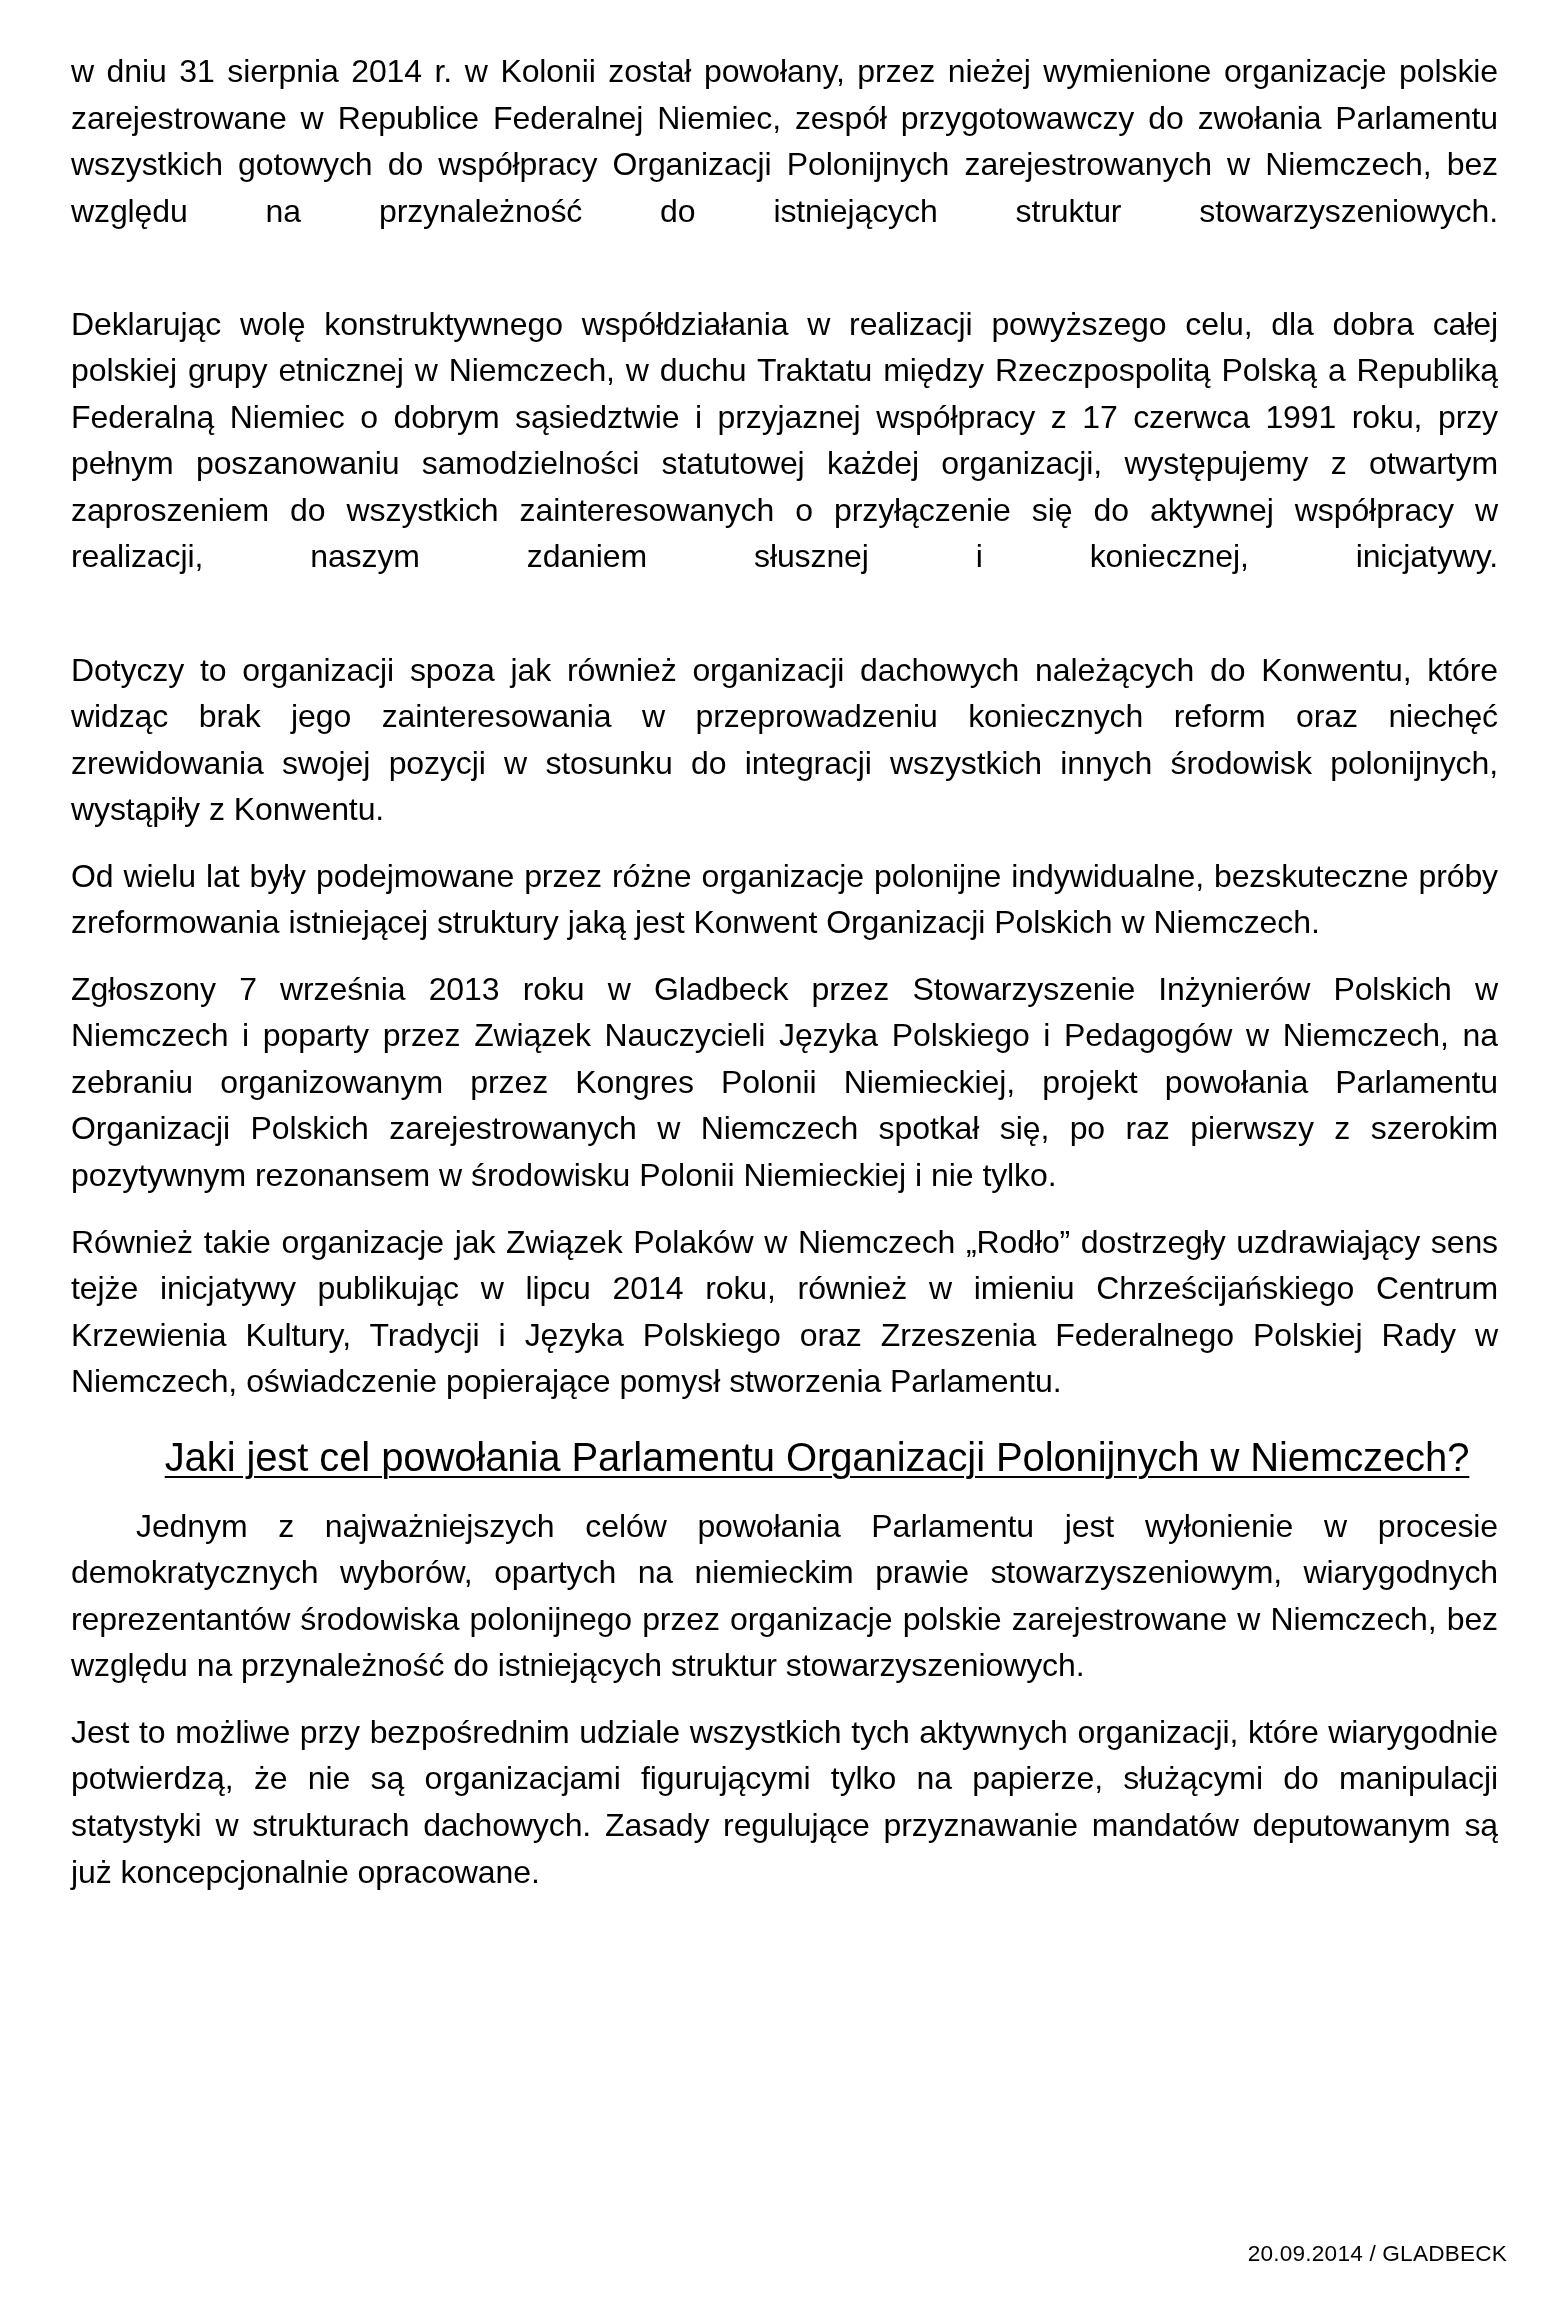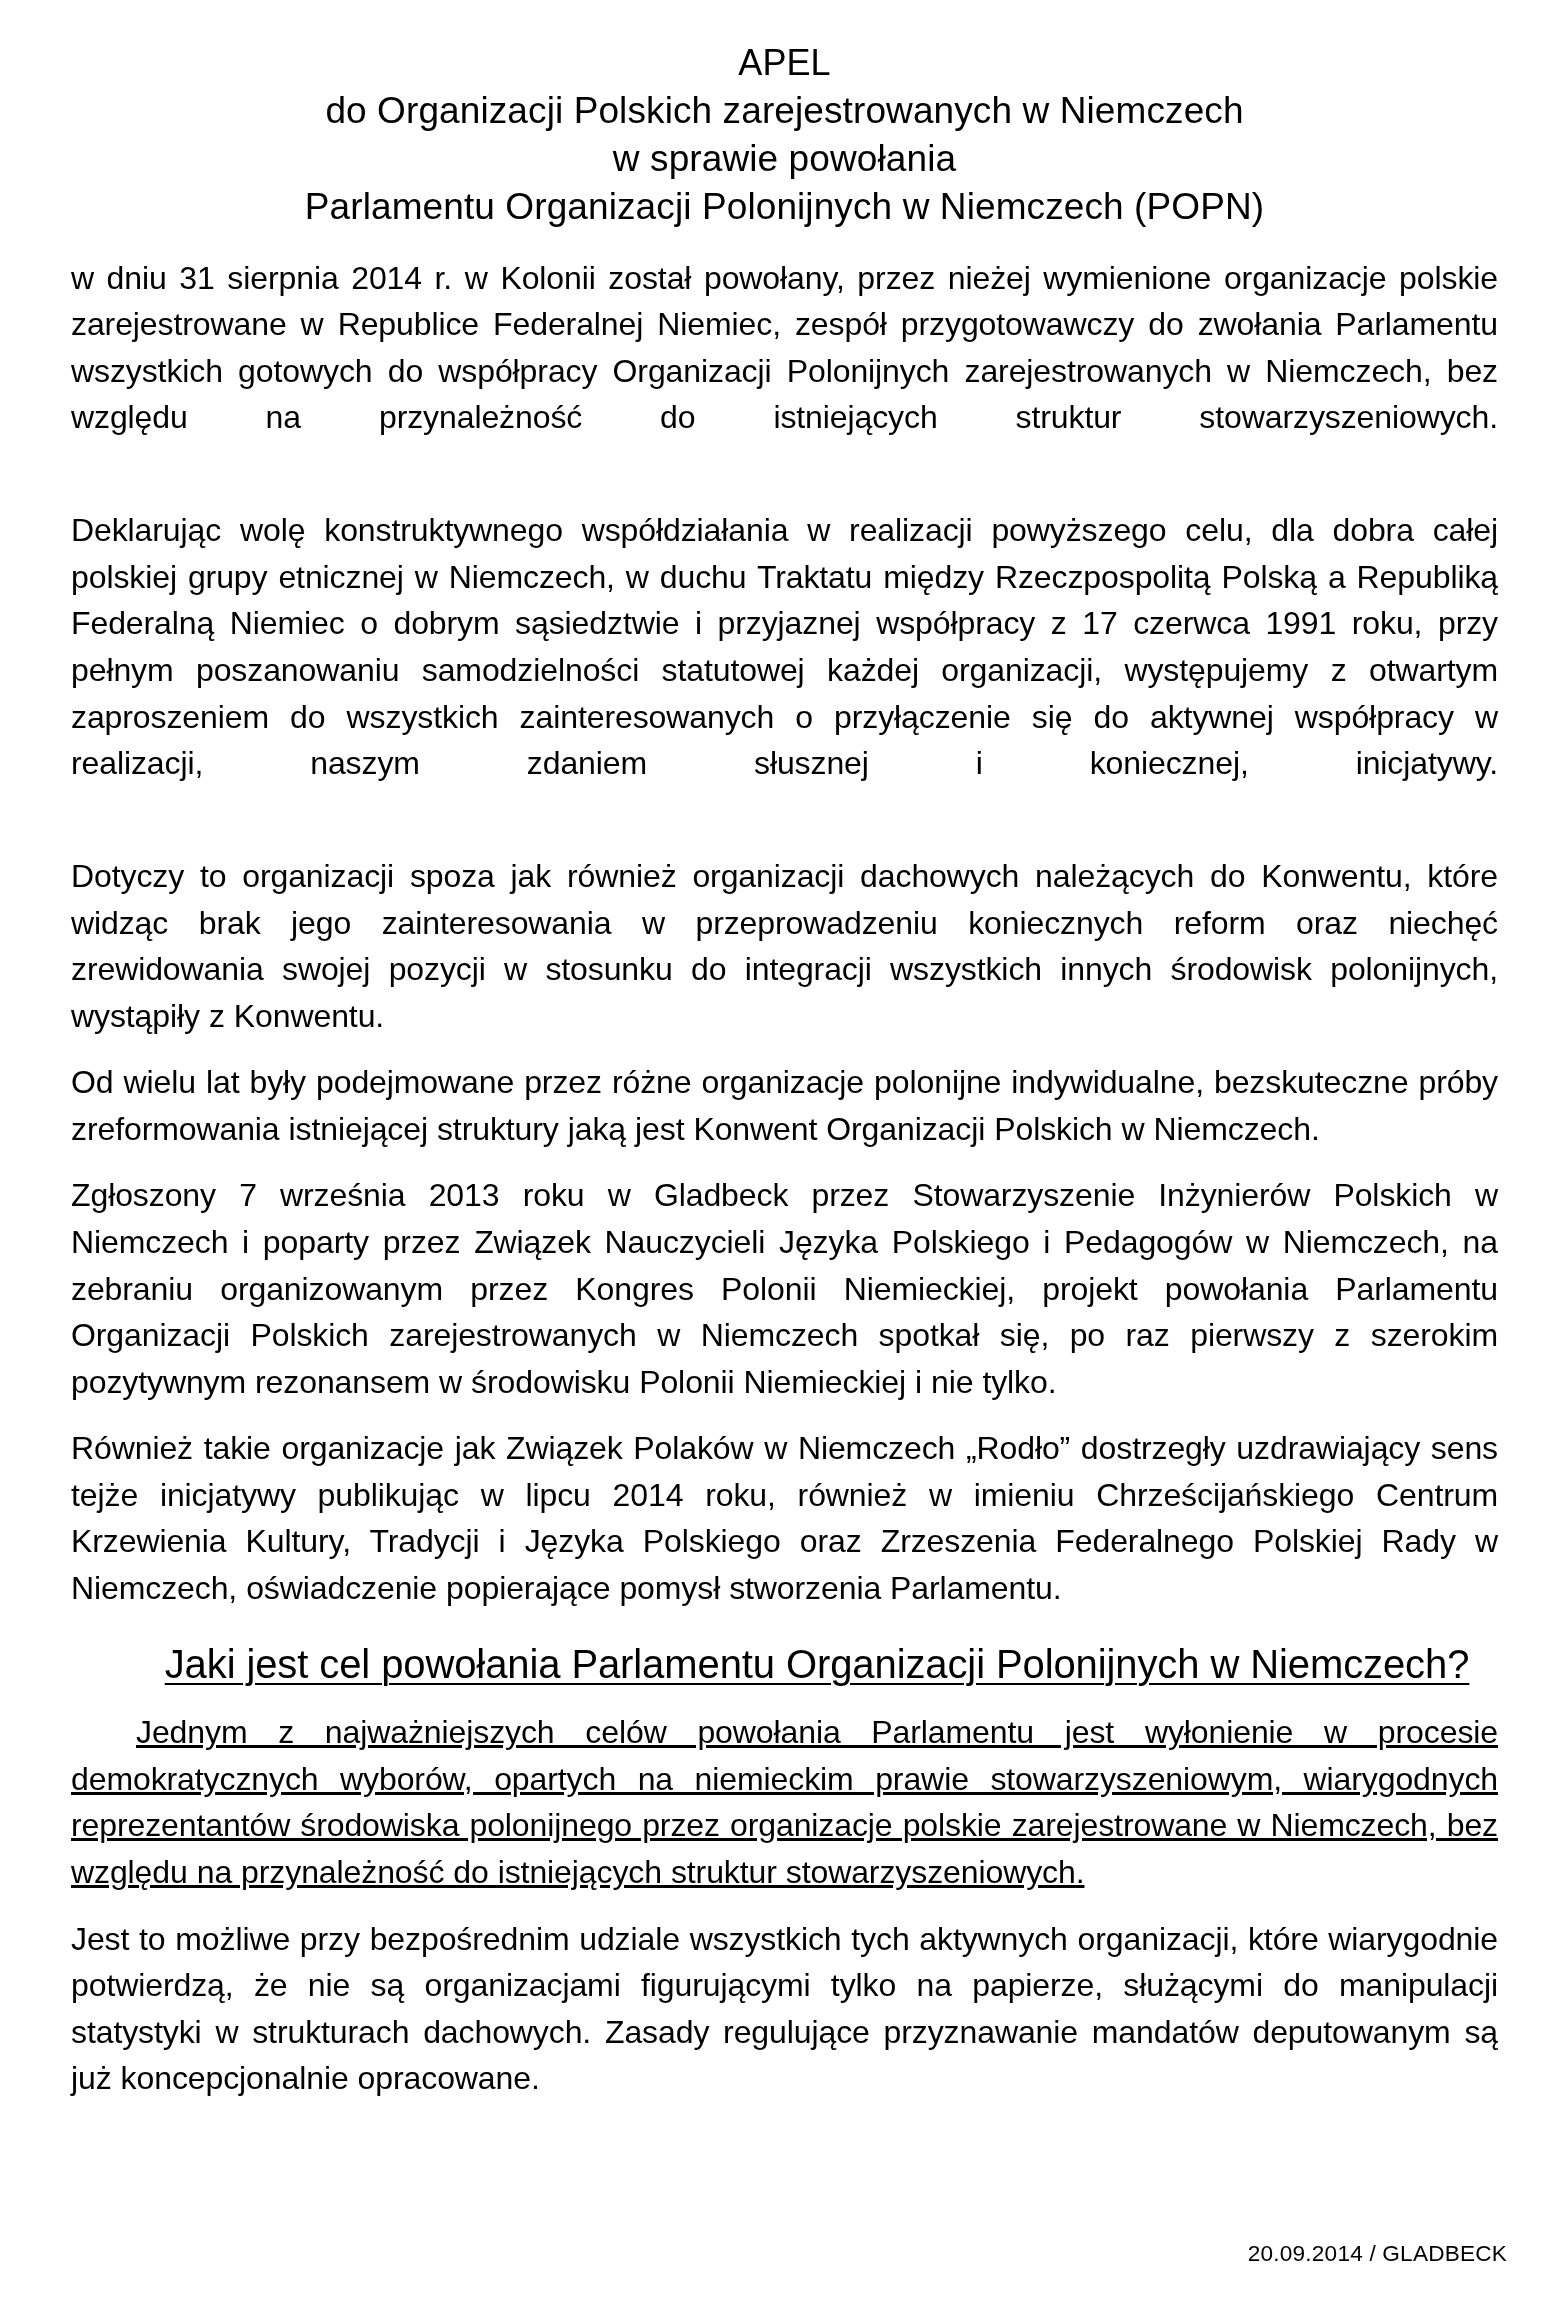--- a/index.html
+++ b/index.html
@@ -49,21 +49,20 @@
     line-height: 1.455;
     text-align: justify;
     text-justify: inter-word;
     margin: 8px 0 20px 0;
     letter-spacing: -0.1px;
     word-spacing: 0.2px;
     hyphens: none;
   }
   .para.indented {
     text-indent: 65px;
-    text-decoration: underline;
   }
   .para.no-justify {
     text-align: left;
   }
 
   
   .para.stretch::after {
     content: "";
     display: inline-block;
     width: 100%;
@@ -97,26 +96,20 @@
     white-space: nowrap;
   }
 </style>
 </head>
 <body>
 
 <div class="page">
 
   <div class="content">
 
-    <div class="title-block">
-      <span class="title-line lead">APEL</span>
-      <span class="title-line">do Organizacji Polskich zarejestrowanych w Niemczech</span>
-      <span class="title-line">w sprawie powołania</span>
-      <span class="title-line">Parlamentu Organizacji Polonijnych w Niemczech (POPN)</span>
-    </div>
 
     <p class="para stretch">w dniu 31 sierpnia 2014 r. w Kolonii został powołany, przez nieżej wymienione organizacje polskie zarejestrowane w Republice Federalnej Niemiec, zespół przygotowawczy do zwołania Parlamentu wszystkich gotowych do współpracy Organizacji Polonijnych zarejestrowanych w Niemczech, bez względu na przynależność do istniejących struktur stowarzyszeniowych.</p>
     <p class="para stretch">Deklarując wolę konstruktywnego współdziałania w realizacji powyższego celu, dla dobra całej polskiej grupy etnicznej w Niemczech, w duchu Traktatu między Rzeczpospolitą Polską a Republiką Federalną Niemiec o dobrym sąsiedztwie i przyjaznej współpracy z 17 czerwca 1991 roku, przy pełnym poszanowaniu samodzielności statutowej każdej organizacji, występujemy z otwartym zaproszeniem do wszystkich zainteresowanych o przyłączenie się do aktywnej współpracy w realizacji, naszym zdaniem słusznej i koniecznej, inicjatywy.</p>
     <p class="para">Dotyczy to organizacji spoza jak również organizacji dachowych należących do Konwentu, które widząc brak jego zainteresowania w przeprowadzeniu koniecznych reform oraz niechęć zrewidowania swojej pozycji w stosunku do integracji wszystkich innych środowisk polonijnych, wystąpiły z Konwentu.</p>
     <p class="para">Od wielu lat były podejmowane przez różne organizacje polonijne indywidualne, bezskuteczne próby zreformowania istniejącej struktury jaką jest Konwent Organizacji Polskich w Niemczech.</p>
     <p class="para">Zgłoszony 7 września 2013 roku w Gladbeck przez Stowarzyszenie Inżynierów Polskich w Niemczech i poparty przez Związek Nauczycieli Języka Polskiego i Pedagogów w Niemczech, na zebraniu organizowanym przez Kongres Polonii Niemieckiej, projekt powołania Parlamentu Organizacji Polskich zarejestrowanych w Niemczech spotkał się, po raz pierwszy z szerokim pozytywnym rezonansem w środowisku Polonii Niemieckiej i nie tylko.</p>
     <p class="para">Również takie organizacje jak Związek Polaków w Niemczech „Rodło” dostrzegły uzdrawiający sens tejże inicjatywy publikując w lipcu 2014 roku, również w imieniu Chrześcijańskiego Centrum Krzewienia Kultury, Tradycji i Języka Polskiego oraz Zrzeszenia Federalnego Polskiej Rady w Niemczech, oświadczenie popierające pomysł stworzenia Parlamentu.</p>
 
     <div class="question-heading"><span>Jaki jest cel powołania Parlamentu Organizacji Polonijnych w Niemczech?</span></div>
 

